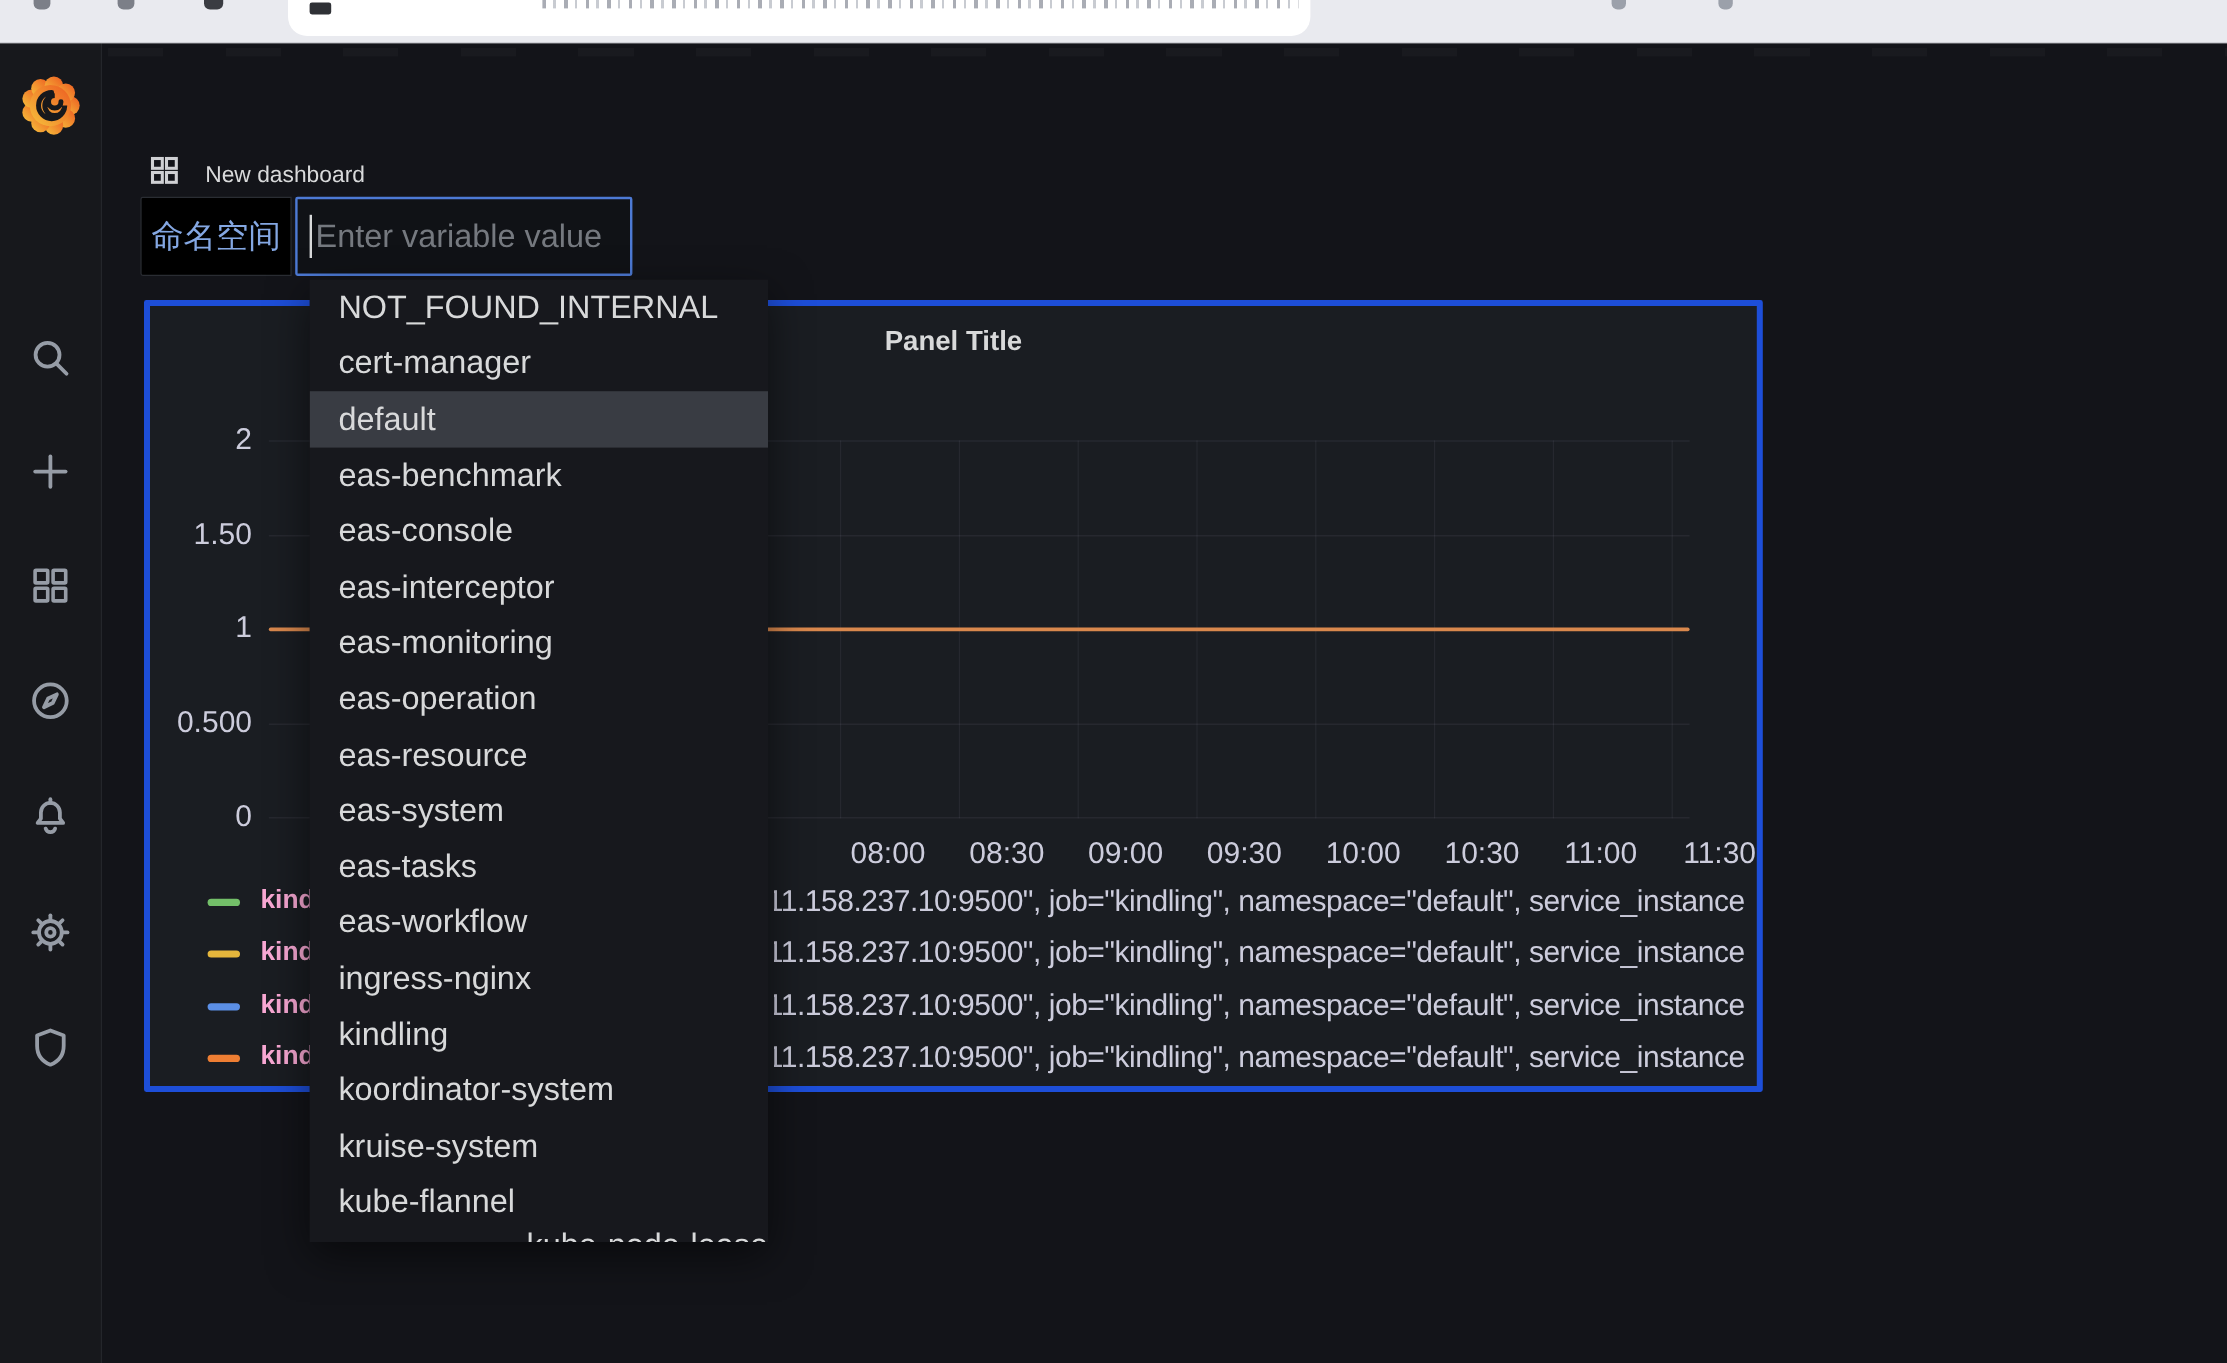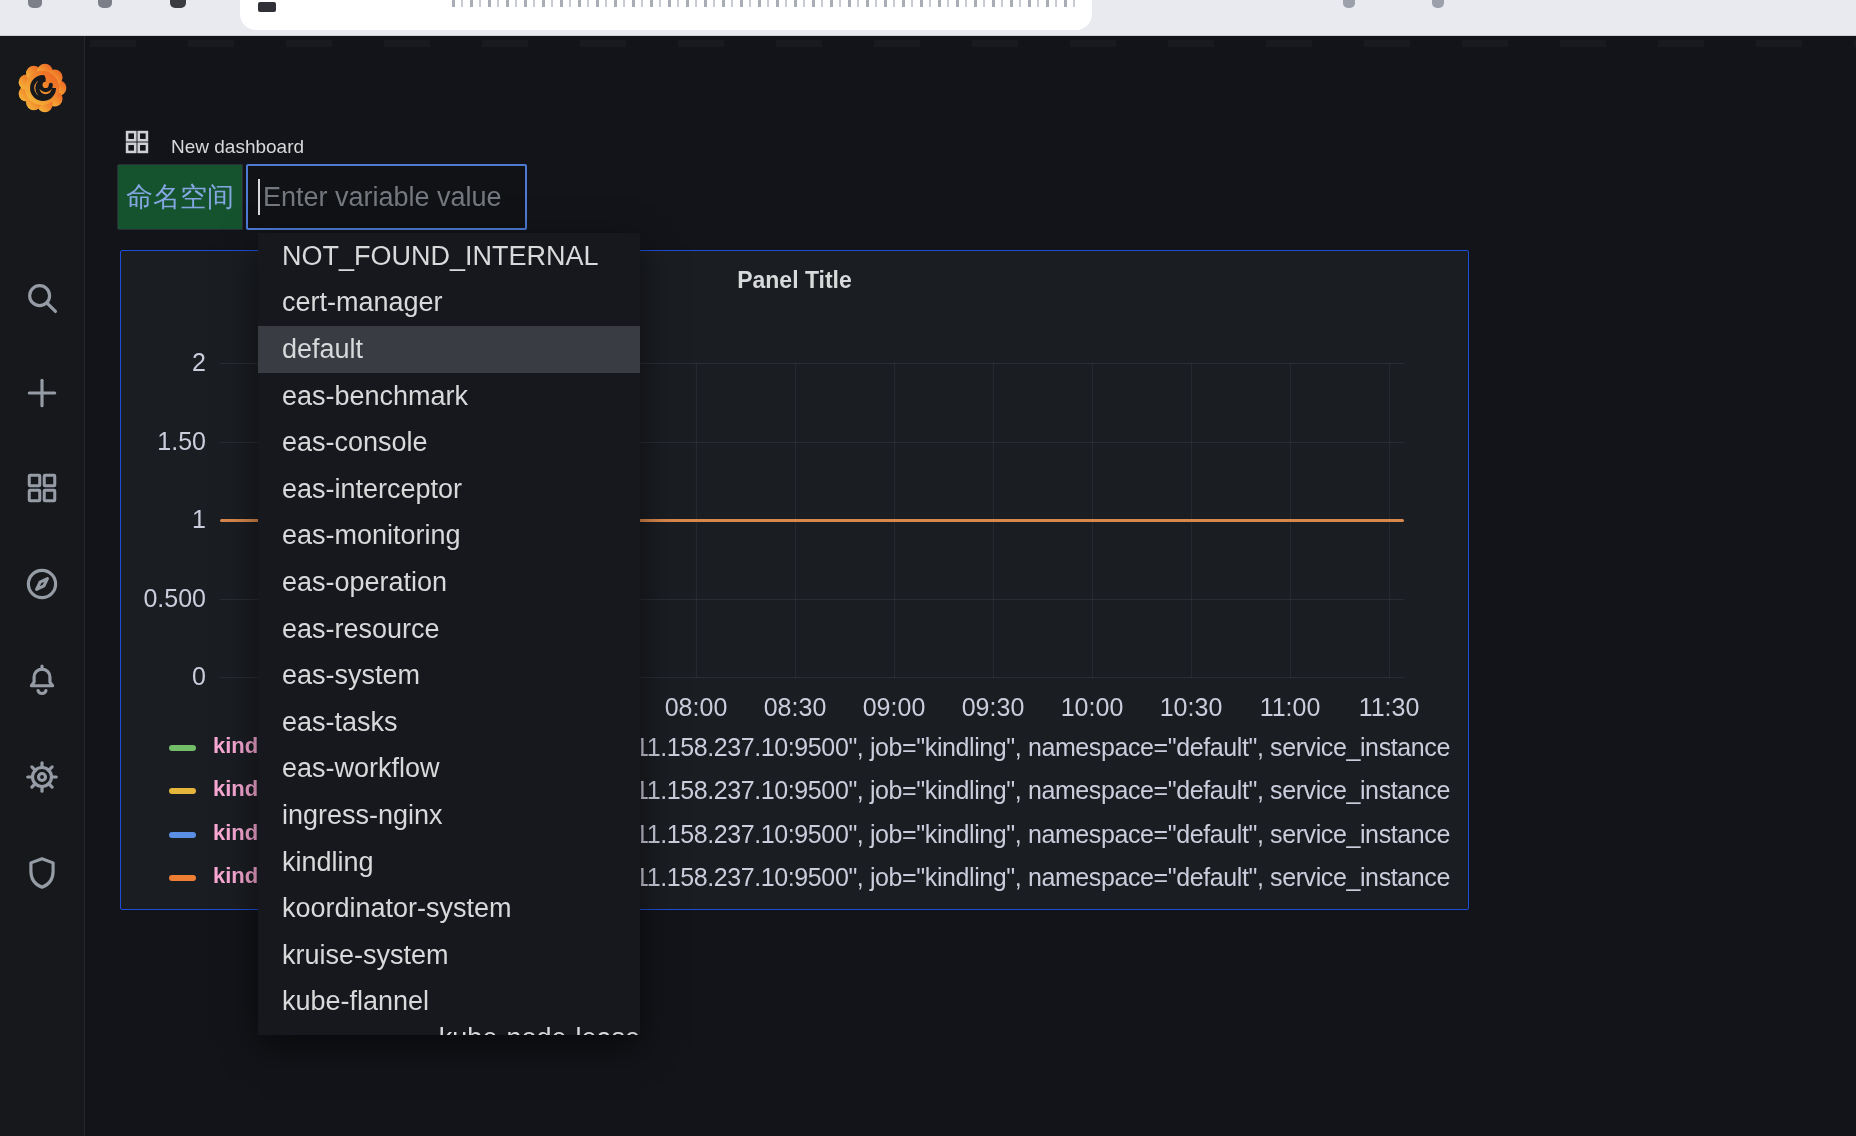--- a/index.html
+++ b/index.html
@@ -32,39 +32,39 @@
   .side-icon { position:absolute; left:50%; transform:translate(-50%,-50%);
                color:#969ca6; cursor:pointer; line-height:0; }
 
   
   .page-header { position:absolute; left:85px; top:36px; right:0; height:130px; z-index:5; }
   .title-icon { position:absolute; left:38px; top:92px; color:#cfd0d3; line-height:0; }
   .page-title { position:absolute; left:86px; top:100px; font-size:19px; font-weight:500; color:#d8d9da; }
 
   
   .var-label { position:absolute; left:117px; top:164px; width:126px; height:66px; z-index:25;
-               background:#14532d; border:1px solid #2a2d33; border-radius:2px 0 0 2px;
+               background:#000000; border:1px solid #2a2d33; border-radius:2px 0 0 2px;
                display:flex; align-items:center; justify-content:center;
                color:#84a7e2; font-size:27px; }
   .var-input { position:absolute; left:246px; top:164px; width:281px; height:66px; z-index:25;
                background:#101216; border:2px solid #4d7ad5; border-radius:2px;
                display:flex; align-items:center; padding-left:10px; cursor:text; }
   .caret { width:2px; height:36px; background:#d8d9da; margin-right:3px; flex:none; }
   .placeholder { color:#75797f; font-size:27px; white-space:nowrap; }
 
   
   .panel { position:absolute; left:120px; top:250px; width:1349px; height:660px;
-           background:#1a1d22; border:1px solid #1d4ed8; border-radius:2px; z-index:2; }
+           background:#1a1d22; border:5px solid #1d4ed8; border-radius:2px; z-index:2; }
   .panel-title { position:absolute; top:16px; left:0; right:0; text-align:center;
                  font-size:23px; font-weight:700; color:#d8d9da; cursor:pointer; }
   .plot { position:absolute; left:0; top:0; width:100%; height:100%; }
   .hgrid { position:absolute; left:99px; width:1184px; height:1px; background:rgba(204,204,220,.09); }
   .vgrid { position:absolute; top:112px; height:315px; width:1px; background:rgba(204,204,220,.07); }
   .ylab  { position:absolute; width:85px; left:0; text-align:right; font-size:25px; color:#ccccdc; }
-  .xlab  { position:absolute; top:442px; transform:translateX(-50%); font-size:25px; color:#ccccdc; }
+  .xlab  { position:absolute; top:442px; transform:translateX(-50%); font-size:25px; color:#ccccdc;margin-left:40px; }
   .series-line { position:absolute; left:99px; width:1184px; height:3px; border-radius:2px; }
 
   .legend { position:absolute; left:0; top:475px; width:100%; }
   .lg-row { position:absolute; left:0; height:43px; width:100%; cursor:pointer; }
   .lg-swatch { position:absolute; left:48px; top:19px; width:27px; height:6px; border-radius:3px; }
   .lg-left { position:absolute; left:92px; top:7px; font-size:22px; color:#f9a8d4; white-space:nowrap;font-weight:bold; }
   .lg-right-clip { position:absolute; left:520px; top:7px; width:822px; overflow:hidden; }
   .lg-right { display:inline-block; margin-left:-6px; font-size:25px; letter-spacing:-.4px;
               color:#ccccdc; white-space:nowrap; }
 

